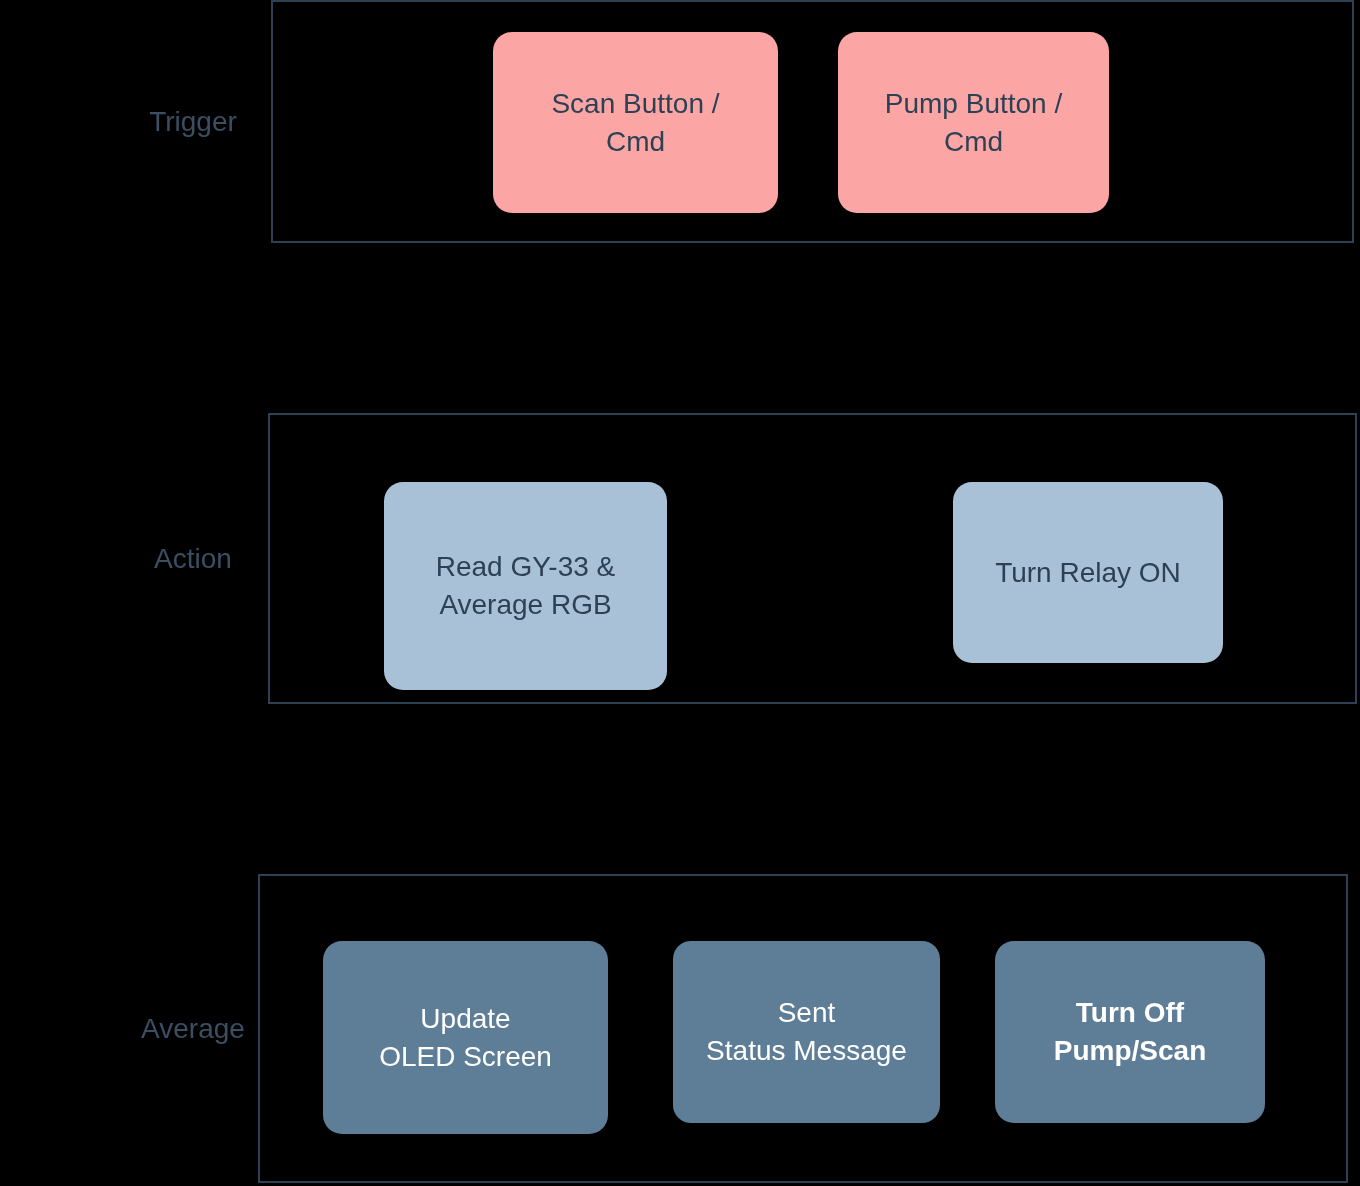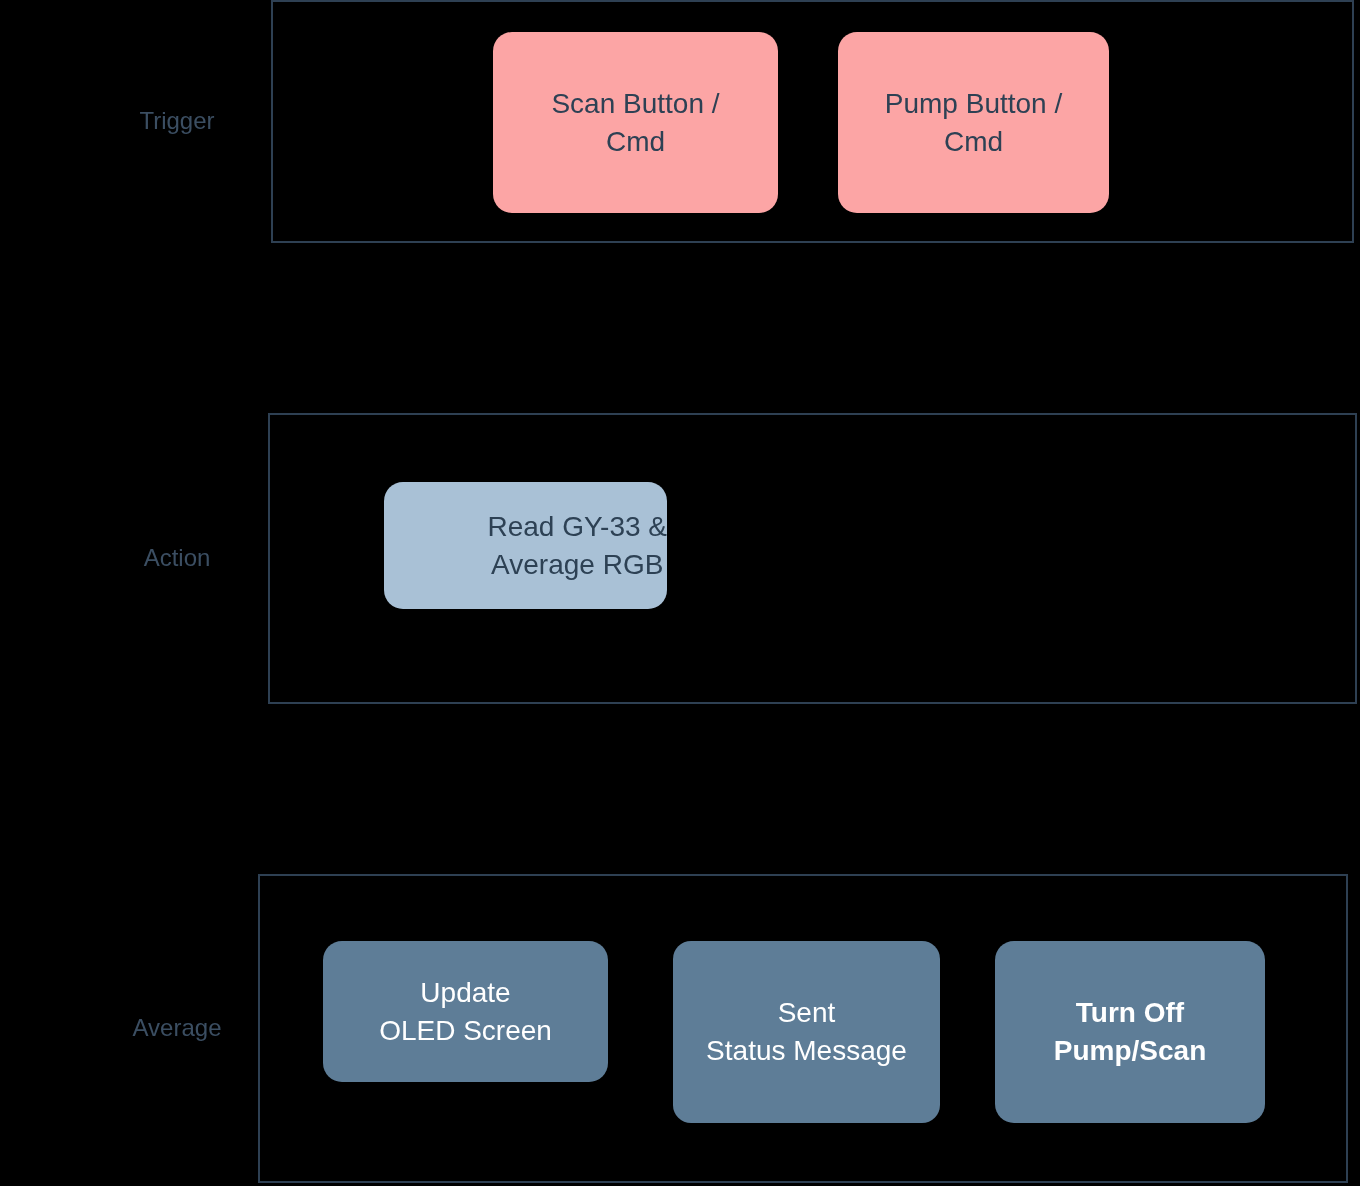--- a/index.html
+++ b/index.html
@@ -22,29 +22,29 @@
     box-sizing: border-box;
     background: transparent;
   }
   .lane-trigger  { left: 271px; top: 0px;   width: 1083px; height: 243px; }
   .lane-action   { left: 268px; top: 413px; width: 1089px; height: 291px; }
   .lane-feedback { left: 258px; top: 874px; width: 1090px; height: 309px; }
 
   
   .lane-label {
     position: absolute;
-    left: 0;
+    left: 16px;
     width: 270px;
     padding-left: 42px;
     box-sizing: content-box;
     display: flex;
     align-items: center;
     justify-content: center;
     color: #3b4e62;
-    font-size: 24px;
+    font-size: 28px;
     line-height: 1.2;
     white-space: nowrap;
   }
   .label-trigger  { top: 0px;   height: 243px; }
   .label-action   { top: 413px; height: 291px; }
   .label-feedback { top: 874px; height: 309px; }
 
   
   .node {
     position: absolute;
@@ -59,23 +59,23 @@
     font-size: 28px;
     line-height: 38px;
     white-space: pre-line;
   }
   .node-light { background: #fca5a5; color: #2d4154; }
   .node-mid   { background: #a9c1d6; color: #2d4154; }
   .node-dark  { background: #5e7d97; color: #ffffff; }
 
   .node-scan        { left: 493px; top: 32px;  width: 285px; height: 181px; }
   .node-pump        { left: 838px; top: 32px;  width: 271px; height: 181px; }
-  .node-read-gy33   { left: 384px; top: 482px; width: 283px; height: 127px; justify-content: flex-end; }
+  .node-read-gy33   { left: 384px; top: 482px; width: 283px; height: 208px; }
   .node-turn-relay  { left: 953px; top: 482px; width: 270px; height: 181px; }
-  .node-update-oled { left: 323px; top: 941px; width: 285px; height: 141px; }
+  .node-update-oled { left: 323px; top: 941px; width: 285px; height: 193px; }
   .node-sent-status { left: 673px; top: 941px; width: 267px; height: 182px; border-radius: 18px; }
   .node-turn-off    { left: 995px; top: 941px; width: 270px; height: 182px; font-weight: bold; }
 </style>
 </head>
 <body>
 
 <div class="canvas">
 
   <div class="lane lane-trigger"></div>
   <div class="lane lane-action"></div>
@@ -91,20 +91,23 @@
   </div>
   <div class="node node-light node-pump">
     <span class="node-text">Pump Button /
 Cmd</span>
   </div>
 
   <div class="node node-mid node-read-gy33">
     <span class="node-text">Read GY-33 &amp;
 Average RGB</span>
   </div>
+  <div class="node node-mid node-turn-relay">
+    <span class="node-text">Turn Relay ON</span>
+  </div>
 
   <div class="node node-dark node-update-oled">
     <span class="node-text">Update
 OLED Screen</span>
   </div>
   <div class="node node-dark node-sent-status">
     <span class="node-text">Sent
 Status Message</span>
   </div>
   <div class="node node-dark node-turn-off">

